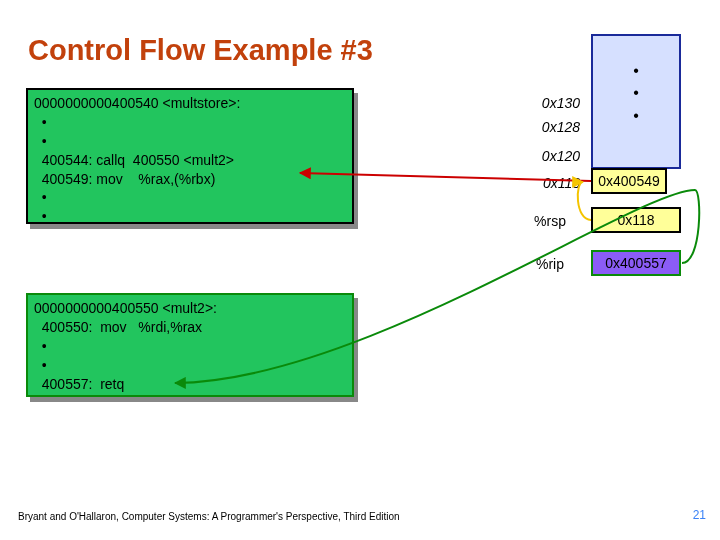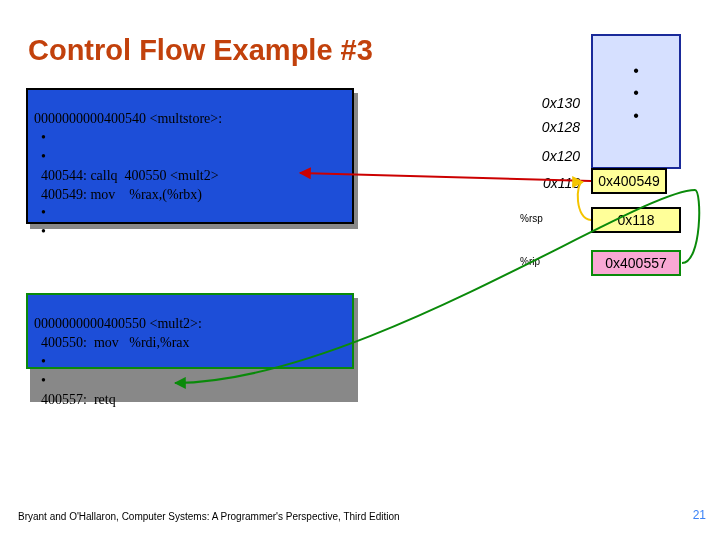--- a/index.html
+++ b/index.html
@@ -16,26 +16,26 @@
     font-size: 29px;
     font-weight: bold;
     color: #c2410c;
   }
   .code-shadow {
     position: absolute;
     background: #888;
   }
   .code-box {
     position: absolute;
-    background: #1d4ed8;
+    background: #22c55e;
     border: 2px solid #000;
-    font-family: Liberation Serif, serif;
+    font-family: Liberation Sans, sans-serif;
     font-size: 14px;
     white-space: pre;
-    padding: 20px 6px;
+    padding: 4px 6px;
     line-height: 1.35;
     color: #000;
   }
   .code-box.green { border-color: #0a8a0a; }
   .stack-box {
     position: absolute;
     left: 591px; top: 34px;
     width: 90px; height: 135px;
     background: #d6e0ff;
     border: 2px solid #1a2a9a;
@@ -60,25 +60,25 @@
   .reg-box {
     position: absolute;
     border: 2px solid;
     background: #ffff99;
     font-size: 14px;
     text-align: center;
     display: flex;
     align-items: center;
     justify-content: center;
   }
-  .reg-rip { background: #f9a8d4; border-color: #0a8a0a; }
+  .reg-rip { background: #8b5cf6; border-color: #0a8a0a; }
   .reg-lbl {
     position: absolute;
-    font-size: 10px;
-    text-align: left;
+    font-size: 14px;
+    text-align: center;
     width: 60px;
   }
   svg.arrows {
     position: absolute;
     left: 0; top: 0;
     width: 720px; height: 540px;
     pointer-events: none;
   }
   .footer {
     position: absolute;
@@ -101,21 +101,21 @@
 <div class="code-shadow" style="left:30px; top:93px; width:328px; height:136px;"></div>
 <div class="code-box" style="left:26px; top:88px; width:328px; height:136px;">0000000000400540 &lt;multstore&gt;:
   •
   •
   400544: callq  400550 &lt;mult2&gt;
   400549: mov    %rax,(%rbx)
   •
   •</div>
 
 <div class="code-shadow" style="left:30px; top:298px; width:328px; height:104px;"></div>
-<div class="code-box green" style="left:26px; top:293px; width:328px; height:76px;">0000000000400550 &lt;mult2&gt;:
+<div class="code-box green" style="left:26px; top:293px; width:328px; height:104px;">0000000000400550 &lt;mult2&gt;:
   400550:  mov   %rdi,%rax
   •
   •
   400557:  retq</div>
 
 <div class="stack-box"></div>
 <div class="stack-top" style="top:60px; white-space:pre; line-height:1.4;">•
 •
 •</div>
 

